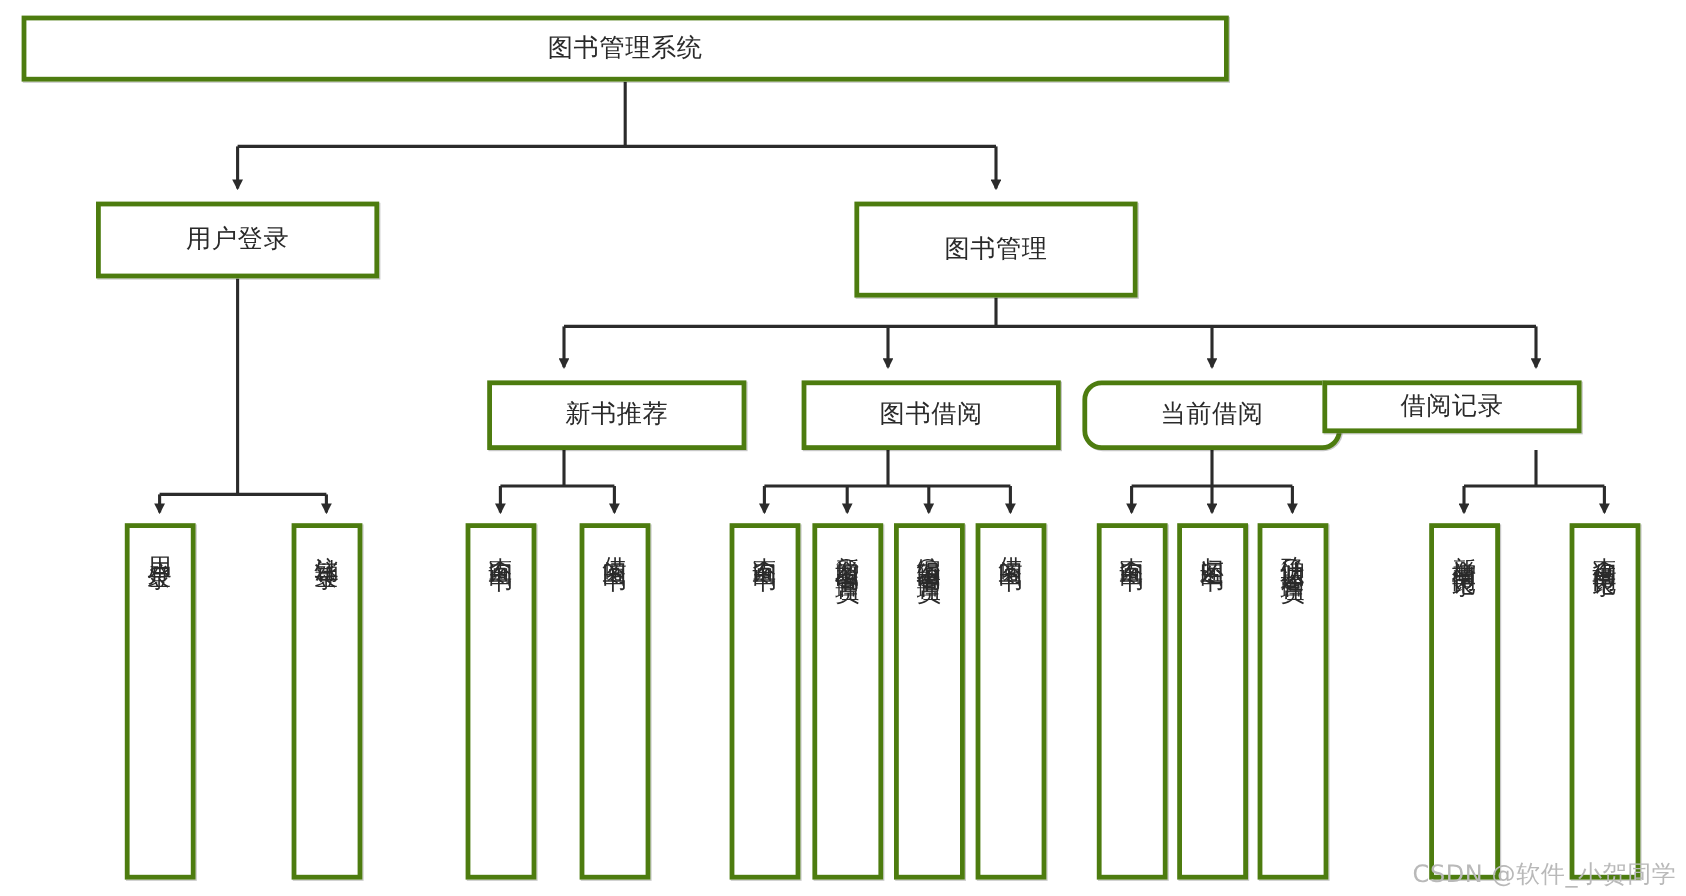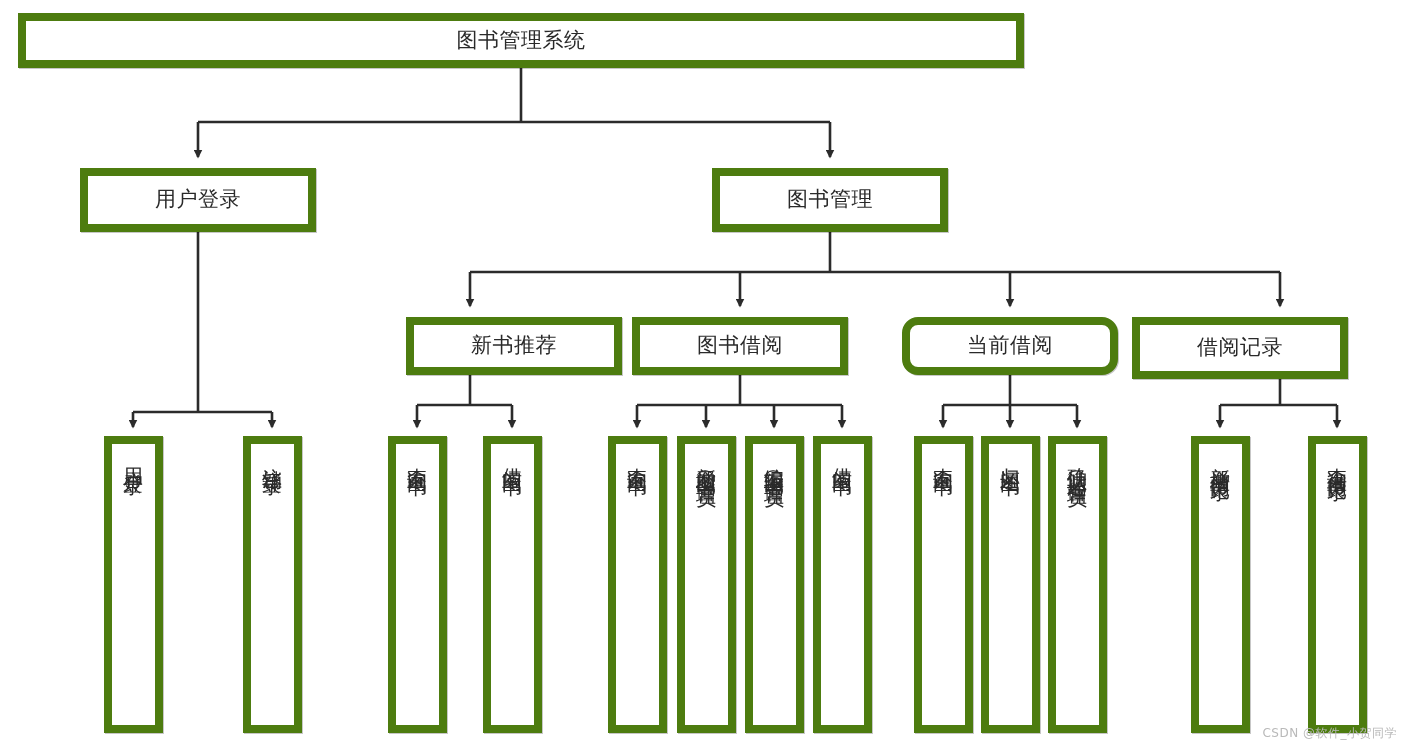--- a/index.html
+++ b/index.html
@@ -22,21 +22,21 @@
   svg#flow-svg {
     position: absolute;
     left: 0;
     top: 0;
     width: 1405px;
     height: 747px;
   }
   .node-box {
     position: absolute;
     box-sizing: border-box;
-    border: 8px solid #4d7c0f;
+    border: 4px solid #4d7c0f;
     background: #ffffff;
     display: flex;
     align-items: center;
     justify-content: center;
     box-shadow: 1px 1px 0 rgba(0,0,0,0.22);
   }
   .node-label-h {
     font-size: 21px;
     color: #2a2a2a;
     line-height: 1.1;
@@ -55,21 +55,21 @@
     font-size: 20px;
     color: #2a2a2a;
     letter-spacing: 3px;
     line-height: 1;
     font-family: "DejaVu Sans", "Liberation Sans", sans-serif;
   }
   #watermark {
     position: absolute;
     right: 8px;
     bottom: 5px;
-    font-size: 12px;
+    font-size: 20px;
     color: #b9b9b9;
     font-family: "DejaVu Sans", "Liberation Sans", sans-serif;
     letter-spacing: 0.5px;
     white-space: nowrap;
     pointer-events: none;
   }
 </style>
 </head>
 <body>
 
@@ -126,33 +126,33 @@
     </g>
   </svg>
 
   <div id="node-layer">
       <div class="node-box" style="left: 18px; top: 13px; width: 1006px; height: 55px;">
         <span class="node-label-h">图书管理系统</span>
       </div>
       <div class="node-box" style="left: 80px; top: 168px; width: 236px; height: 64px;">
         <span class="node-label-h">用户登录</span>
       </div>
-      <div class="node-box" style="left: 712px; top: 168px; width: 236px; height: 64px;">
+      <div class="node-box" style="left: 712px; top: 168px; width: 236px; height: 80px;">
         <span class="node-label-h">图书管理</span>
       </div>
       <div class="node-box" style="left: 362px; top: 317px; width: 216px; height: 58px; margin-left: 44px;">
         <span class="node-label-h">新书推荐</span>
       </div>
-      <div class="node-box" style="left: 632px; top: 317px; width: 216px; height: 58px;">
+      <div class="node-box" style="left: 668px; top: 317px; width: 216px; height: 58px;">
         <span class="node-label-h">图书借阅</span>
       </div>
       <div class="node-box" style="left: 902px; top: 317px; width: 216px; height: 58px; border-radius: 16px;">
         <span class="node-label-h">当前借阅</span>
       </div>
-      <div class="node-box" style="left: 1132px; top: 317px; width: 216px; height: 62px; align-items: center;">
+      <div class="node-box" style="left: 1102px; top: 317px; width: 216px; height: 44px; align-items: center;">
         <span class="node-label-h">借阅记录</span>
       </div>
       <div class="node-box vertical" style="left: 104px; top: 436px; width: 59px; height: 297px;">
         <span class="node-label-v">用户登录</span>
       </div>
       <div class="node-box vertical" style="left: 243px; top: 436px; width: 59px; height: 297px;">
         <span class="node-label-v">注销登录</span>
       </div>
       <div class="node-box vertical" style="left: 388px; top: 436px; width: 59px; height: 297px;">
         <span class="node-label-v">查询图书</span>

